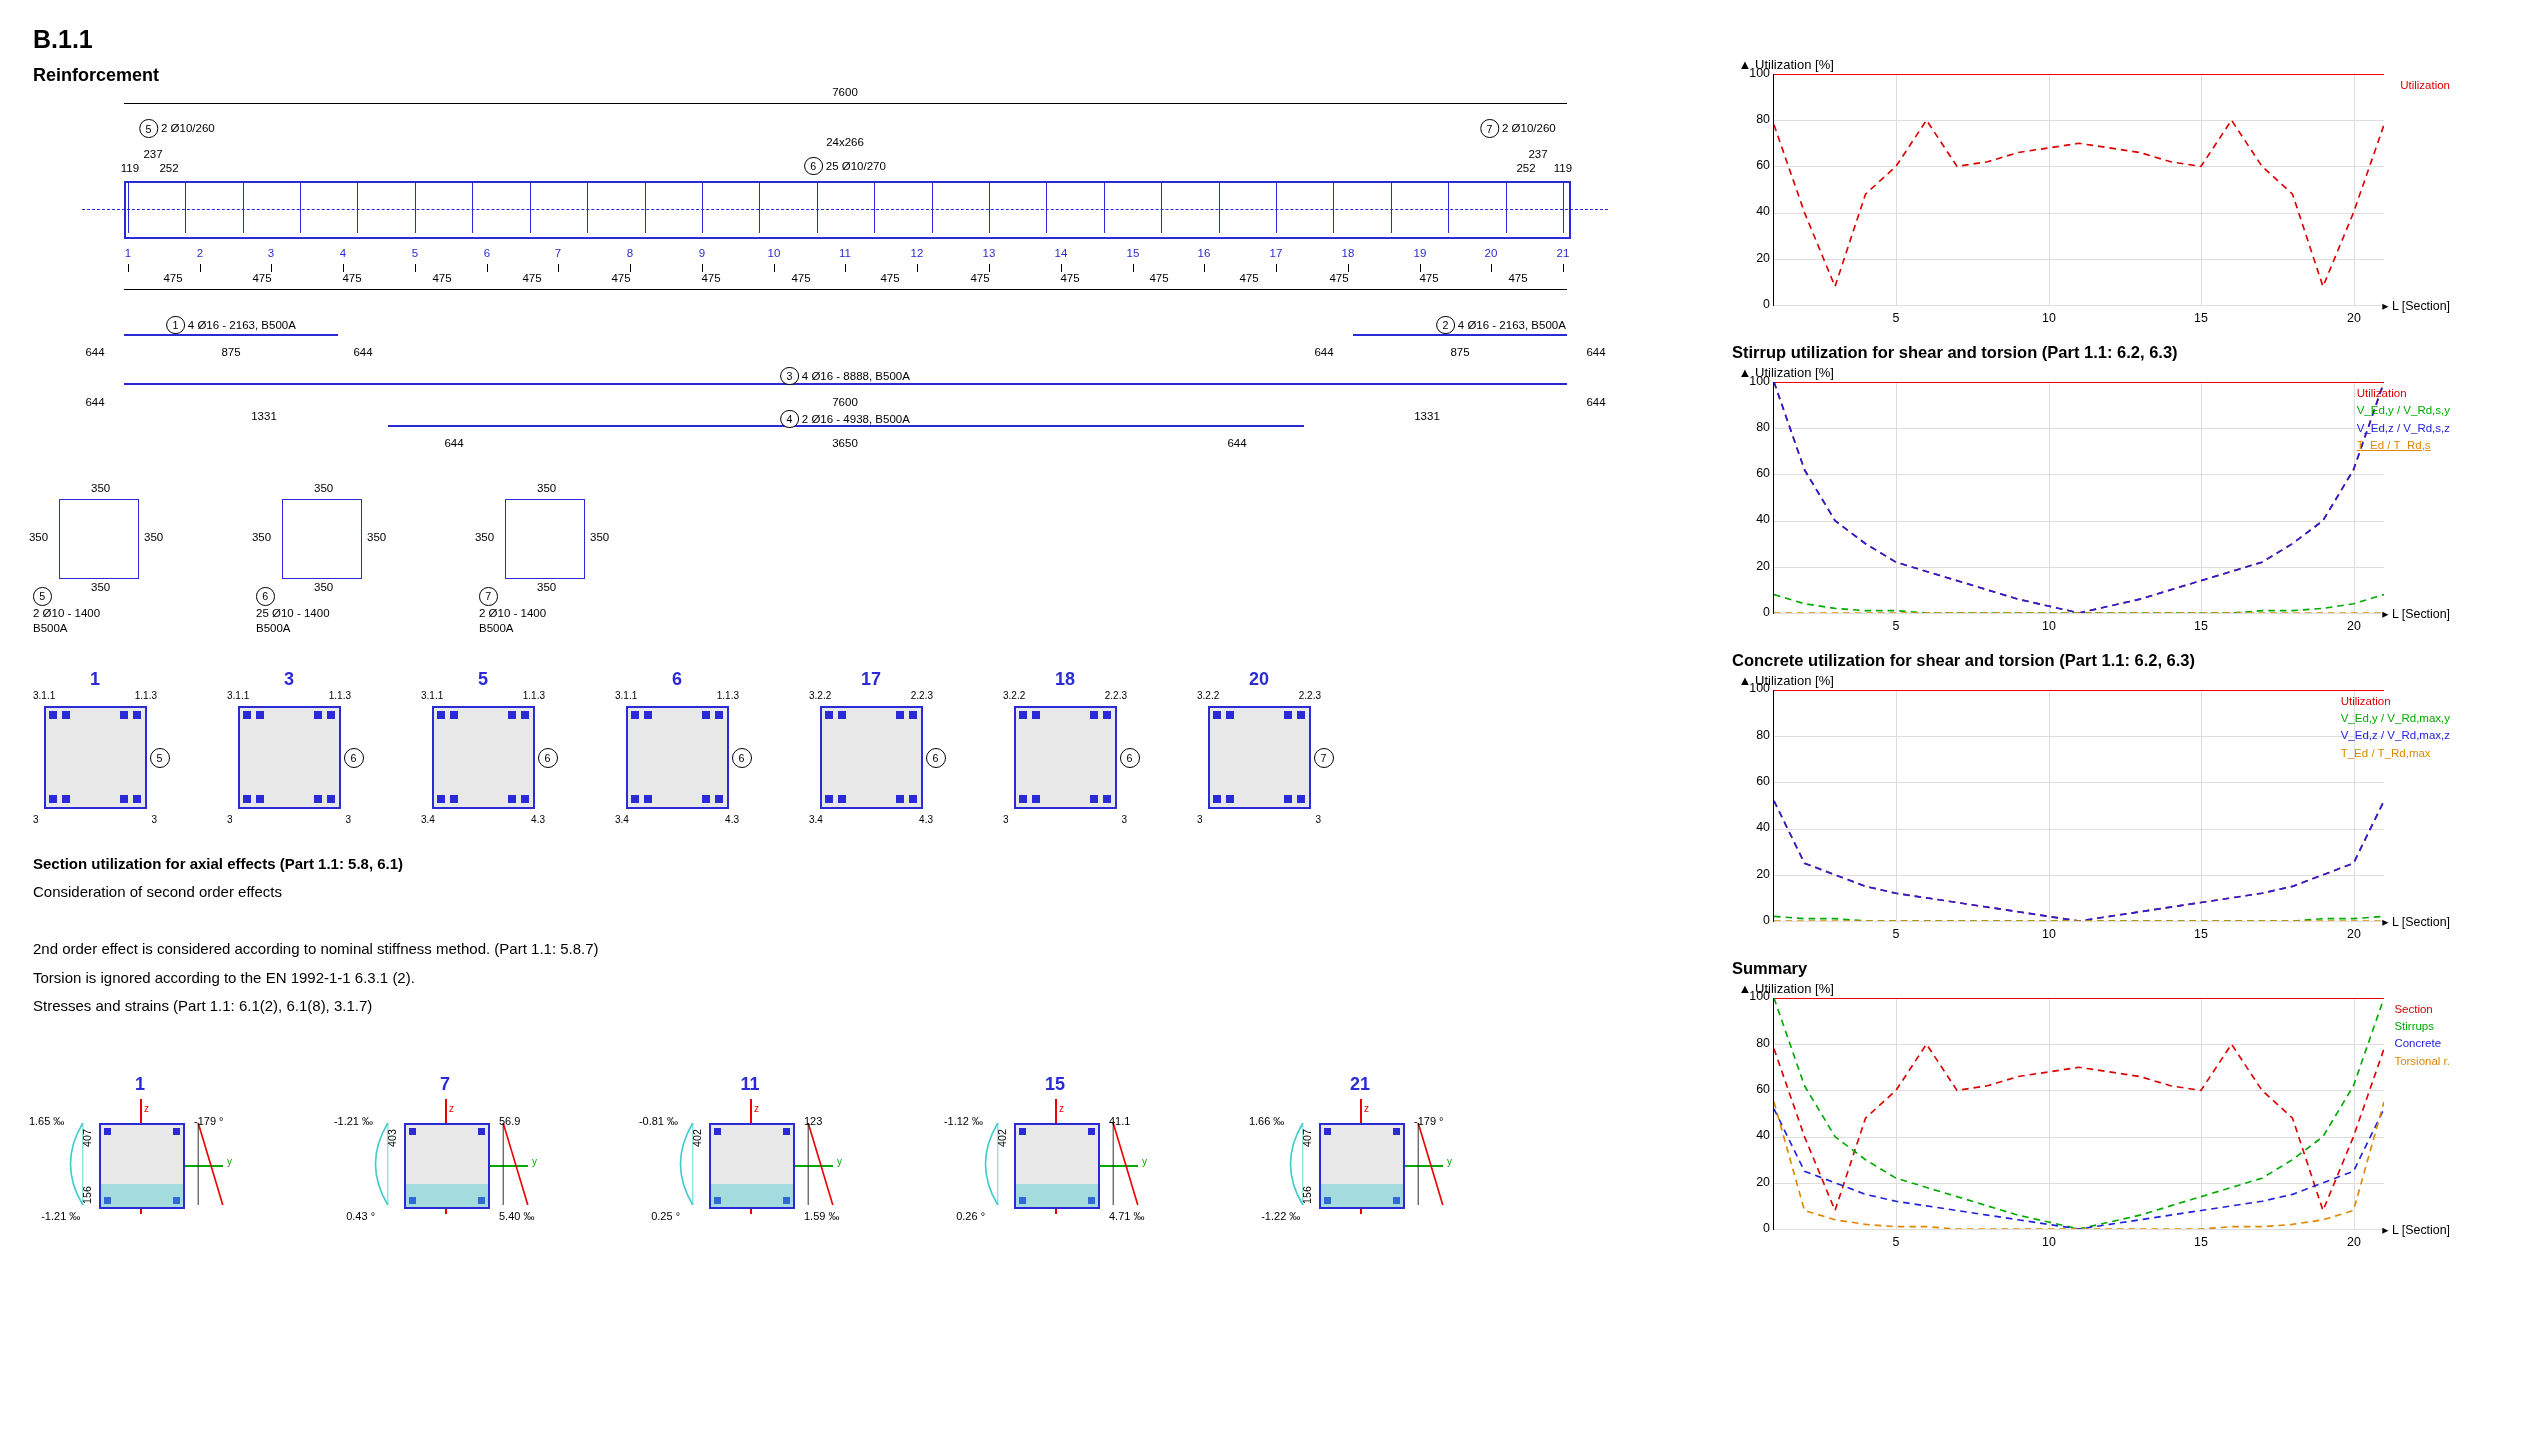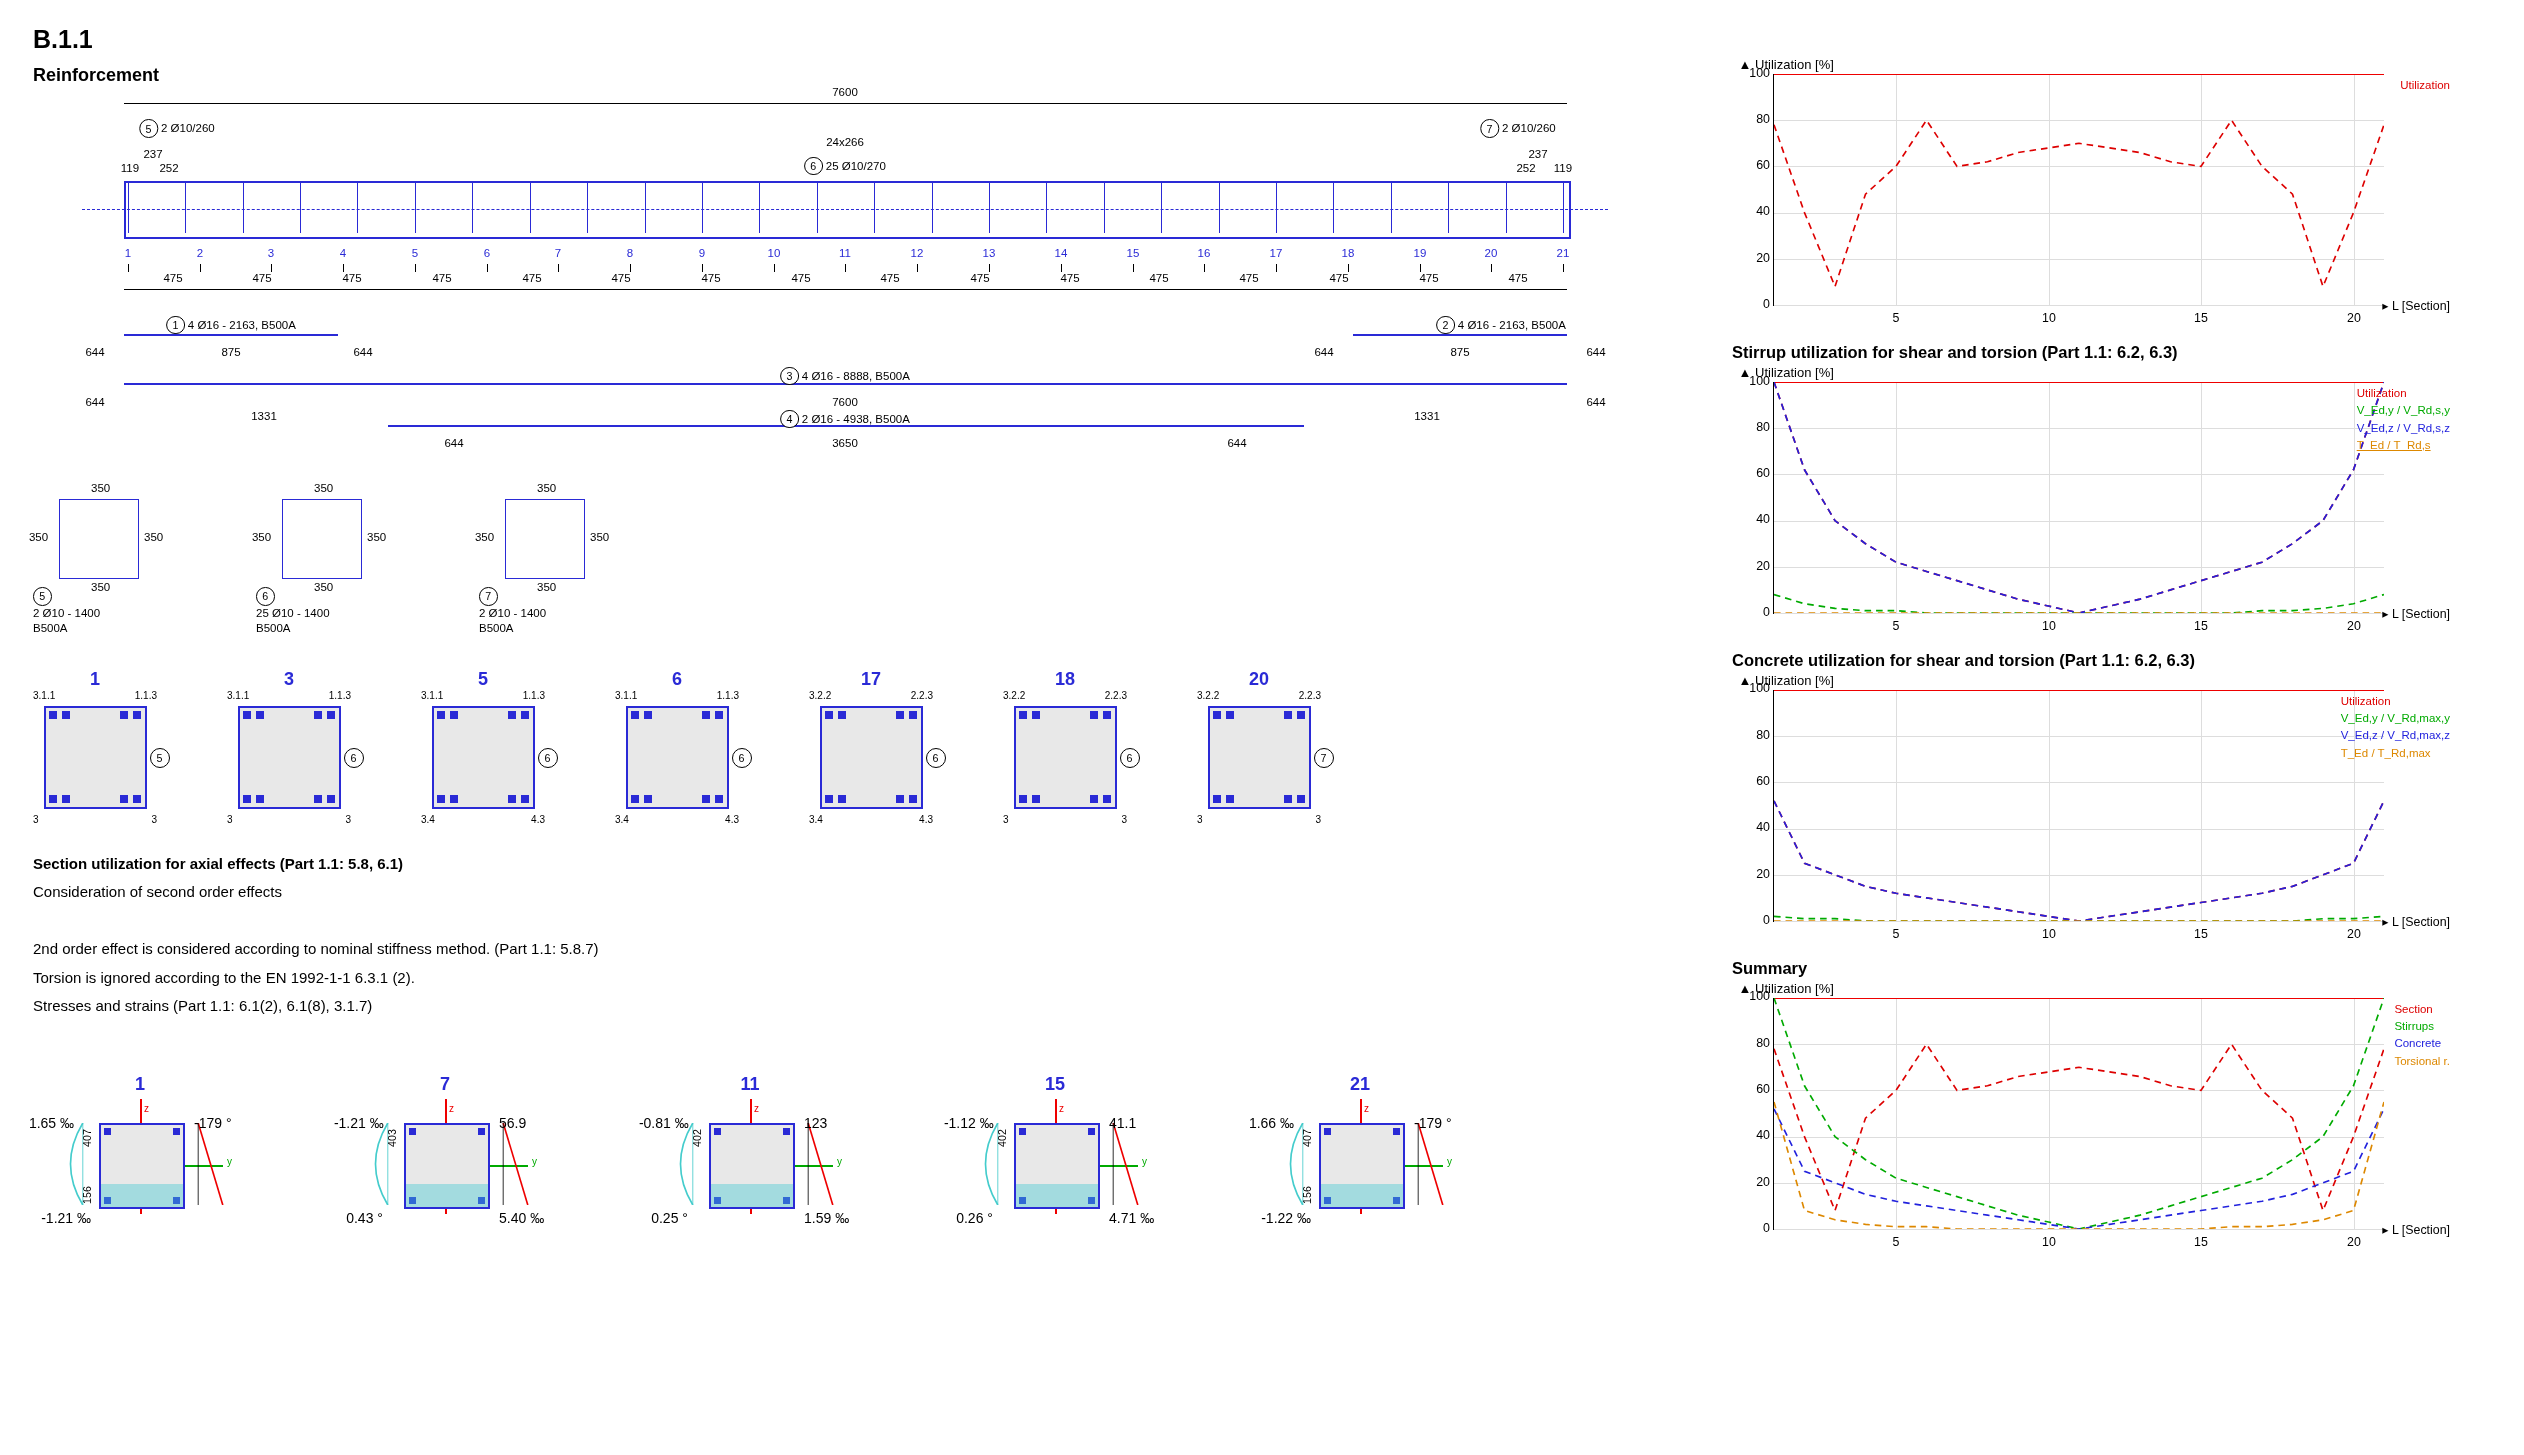--- a/index.html
+++ b/index.html
@@ -47,21 +47,21 @@
 
   
   .strain-row { display:flex; gap:91px; margin-top:25px;}
   .strain-item{ width:214px; position:relative; height:181px;}
   .strain-item .num{ color:#2a2ad6; font-size:18px; font-weight:bold; text-align:center;}
   .strain-box{ width:82px; height:82px; border:2.5px solid #2a2ad6; background:#e8e8e8; position:absolute; top:49px; left:66px;}
   .strain-box::after{content:""; position:absolute; left:0; right:0; bottom:0; height:23px; background:rgba(60,200,210,0.4);}
   .axis-y{position:absolute;width:1.6px;height:115px;background:#e00;left:107px;top:25px;}
   .axis-x{position:absolute;height:1.6px;width:124px;background:#0a0;left:66px;top:91px;}
   .dim-vert{position:absolute;font-size:10.7px;left:45px;}
-  .strain-l{position:absolute;font-size:14px;color:#000;}
+  .strain-l{position:absolute;font-size:11px;color:#000;}
   .curve-left{position:absolute; width:41px; height:82px; top:49px; left:16.5px;}
   .curve-left svg, .curve-right svg{width:100%;height:100%;}
   .curve-right{position:absolute; width:41px; height:82px; top:49px; left:157px;}
 
   
   .chart-block{margin-bottom:37px;}
   .chart-title{font-size:16.5px;font-weight:bold;margin:0 0 3.3px 0;}
   .chart-sub{font-size:13px;margin:0 0 1.6px 6.6px;}
   .chart{position:relative;width:610px;height:231px;border-left:1.6px solid #000;border-bottom:1.6px solid #000;margin-left:41px;}
   .ytick{position:absolute;left:-41px;font-size:12.4px;width:37px;text-align:right;}

